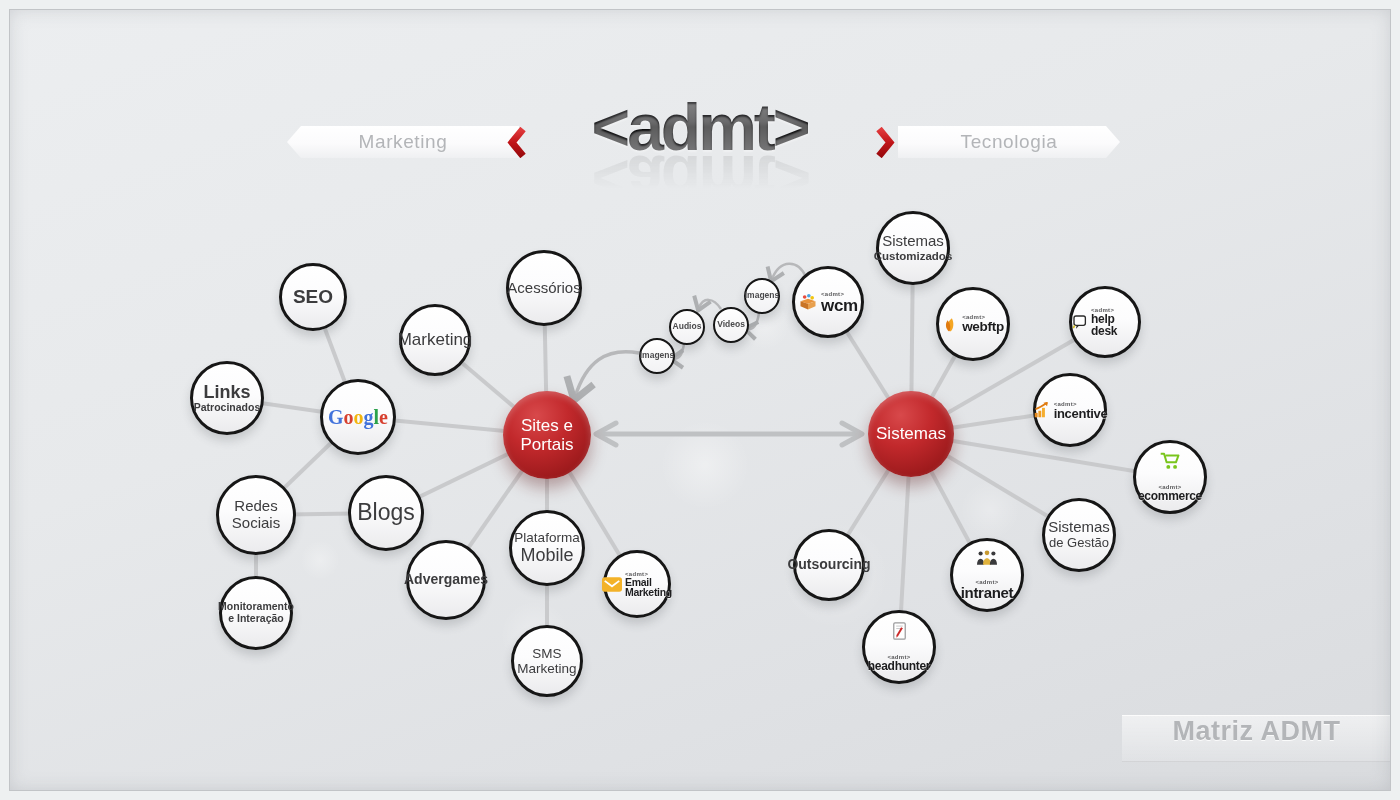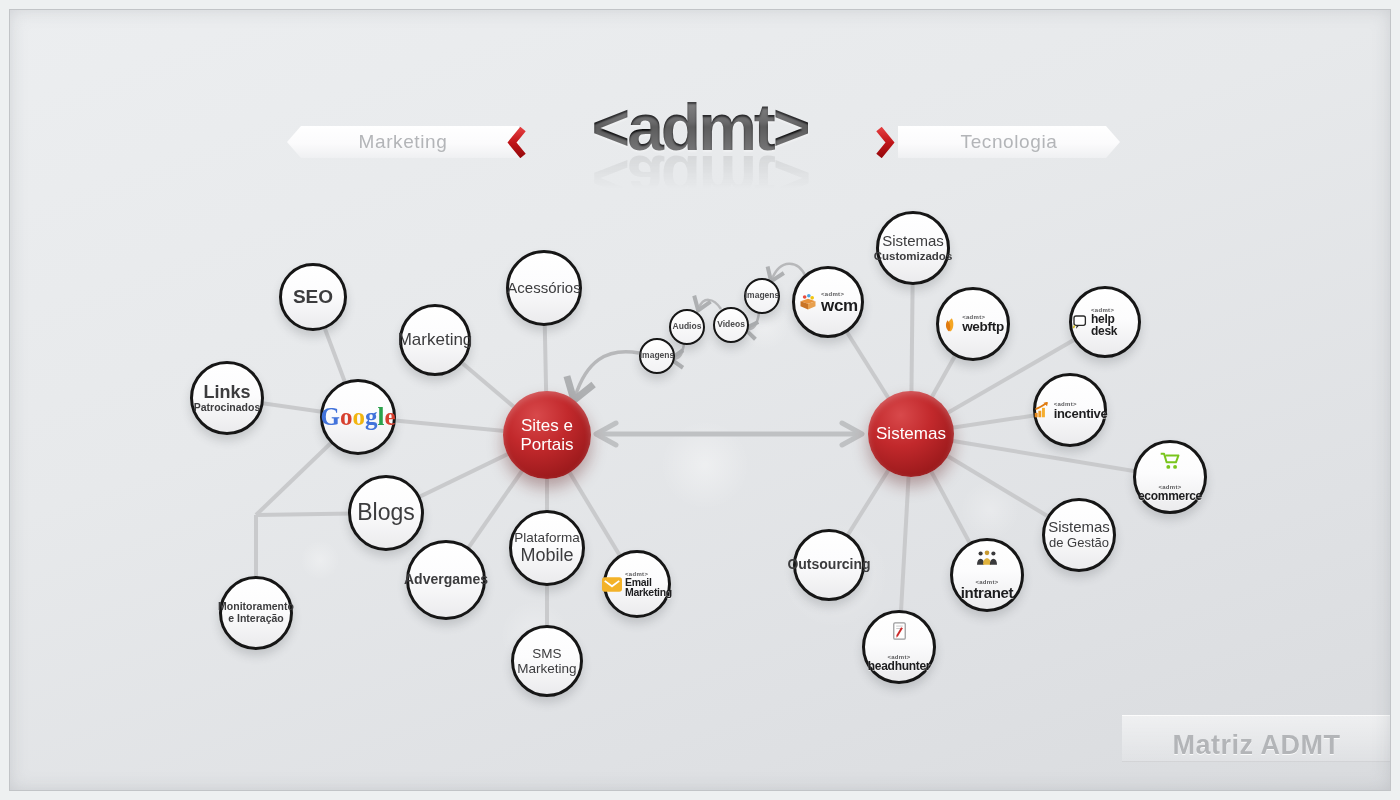--- a/index.html
+++ b/index.html
@@ -59,27 +59,27 @@
   .small-node{background:linear-gradient(180deg,#ffffff 0%,#f2f2f4 100%);border-width:2.5px;}
   .small-node .nlabel{font-size:8.5px;font-weight:bold;color:#4a4a4c;}
 
   
   .logo-row{display:flex;align-items:center;gap:3px;}
   .logo-col{display:flex;flex-direction:column;align-items:center;gap:14px;}
   .brand{display:block;font-size:6px;font-weight:bold;color:#5a5a5c;letter-spacing:.3px;line-height:1;}
   .wordmark{display:block;font-weight:bold;color:#1d1d1f;letter-spacing:-.3px;line-height:1;
     text-shadow:0 1px 0 rgba(255,255,255,.6);}
   .wm-stack{text-align:left;}
-  .google-logo{font-family:"Liberation Serif",serif;font-size:25px;letter-spacing:0;}
+  .google-logo{font-family:"Liberation Serif",serif;font-size:20px;letter-spacing:0;}
 
   
   .footer-band{position:absolute;left:1122px;top:715px;width:269px;height:47px;z-index:4;
     background:linear-gradient(180deg,rgba(255,255,255,.55),rgba(255,255,255,.15));
     border-top:1px solid rgba(255,255,255,.9);border-bottom:1px solid rgba(175,178,182,.45);
-    display:flex;align-items:flex-end;justify-content:center;}
+    display:flex;align-items:flex-start;justify-content:center;}
   .footer-label{color:#b3b5b8;font-size:27px;font-weight:bold;letter-spacing:.5px;
     text-shadow:0 1px 0 rgba(255,255,255,.8);}
 </style>
 </head>
 <body>
 
 <div class="stage">
 
   <div class="spark" style="left:660px;top:420px;width:90px;height:90px;opacity:.5"></div>
   <div class="spark" style="left:740px;top:300px;width:50px;height:50px;opacity:.4"></div>
@@ -167,20 +167,24 @@
   </div>
 
   <div class="node" style="left:190px;top:361px;width:74px;height:74px">
     <span class="nlabel"><span style="font-size:18px;display:block;font-weight:bold">Links</span><span style="font-size:10.5px;display:block;font-weight:bold">Patrocinados</span></span>
   </div>
 
   <div class="node" style="left:320px;top:379px;width:76px;height:76px">
     <span class="nlabel google-logo"><span style="color: rgb(66, 115, 219);">G</span><span style="color: rgb(215, 64, 47);">o</span><span style="color: rgb(242, 181, 15);">o</span><span style="color: rgb(66, 115, 219);">g</span><span style="color: rgb(44, 162, 76);">l</span><span style="color: rgb(215, 64, 47);">e</span></span>
   </div>
 
+  <div class="node" style="left:216px;top:475px;width:80px;height:80px">
+    <span class="nlabel" style="font-size:15px;font-weight:400">Redes
+Sociais</span>
+  </div>
 
   <div class="node" style="left:348px;top:475px;width:76px;height:76px">
     <span class="nlabel" style="font-size:23px;font-weight:400">Blogs</span>
   </div>
 
   <div class="node" style="left:219px;top:576px;width:74px;height:74px">
     <span class="nlabel" style="font-size:10.5px">Monitoramento
 e Interação</span>
   </div>
 

